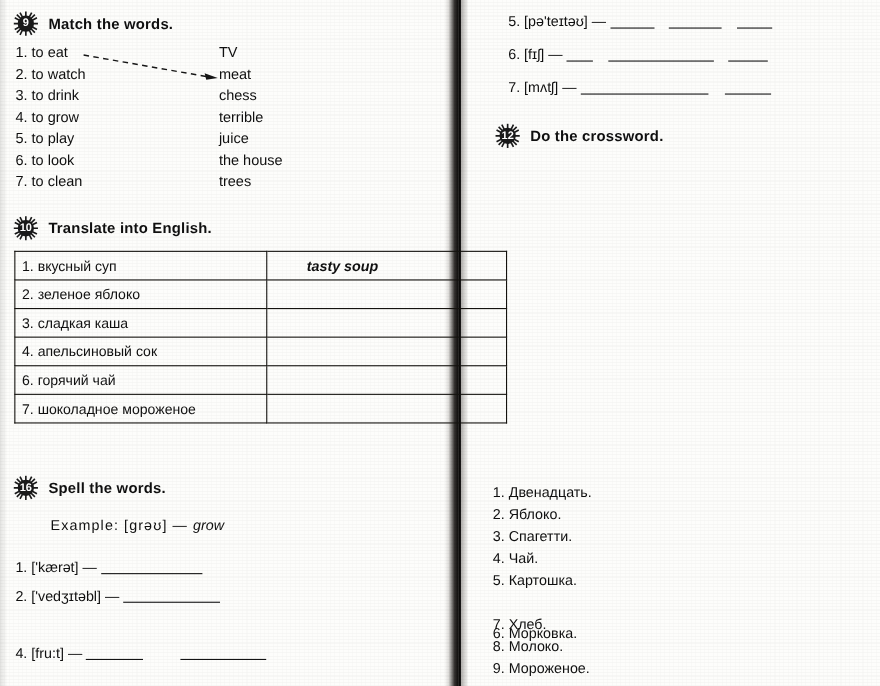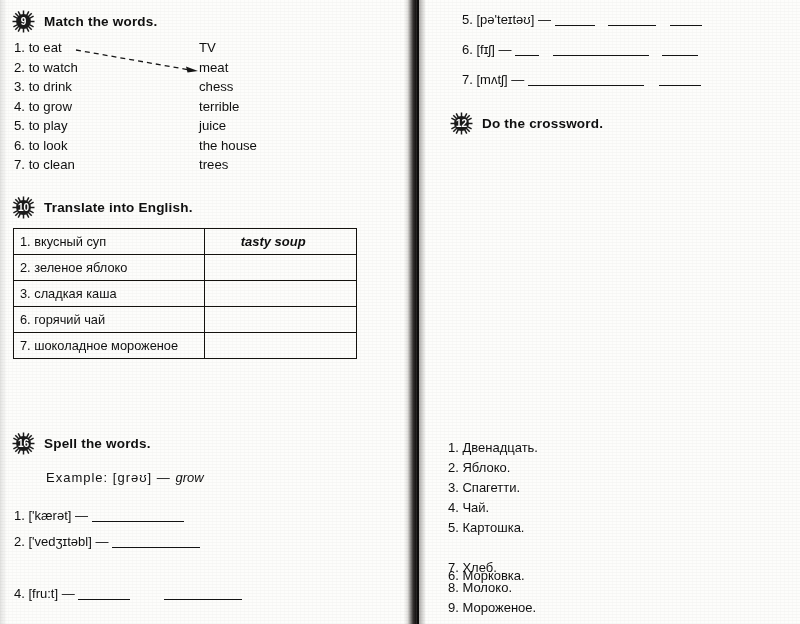--- a/index.html
+++ b/index.html
@@ -47,21 +47,21 @@
     font-size:13.5px;font-weight:bold;letter-spacing:.2px;
     font-family:"Liberation Sans",sans-serif;
   }
   .match-col{position:absolute;}
   .match-row{height:19.5px;font-size:13.2px;white-space:nowrap;}
 
   .arrow-svg{position:absolute;left:0;top:0;pointer-events:none;}
 
   
   .tt{
-    position:absolute;left:13px;top:228px;width:344px;
+    position:absolute;left:13px;top:228px;width:448px;
     border-collapse:collapse;
   }
   .tt td{
     border:1.4px solid #15130f;
     height:25px;font-size:12.8px;
     padding:0 6px;vertical-align:middle;white-space:nowrap;
   }
   .tt td.c1{width:200px;}
   .tt td.c2{width:160px;}
   .tt .ans{font-weight:bold;font-style:italic;font-size:13px;padding-left:36px;}
@@ -190,20 +190,24 @@
       </tr>
       <tr>
         <td class="c1">2. зеленое яблоко</td>
         <td class="c2 ans"></td>
       </tr>
       <tr>
         <td class="c1">3. сладкая каша</td>
         <td class="c2 ans"></td>
       </tr>
       <tr>
+        <td class="c1">4. апельсиновый сок</td>
+        <td class="c2 ans"></td>
+      </tr>
+      <tr>
         <td class="c1">6. горячий чай</td>
         <td class="c2 ans"></td>
       </tr>
       <tr>
         <td class="c1">7. шоколадное мороженое</td>
         <td class="c2 ans"></td>
       </tr>
     </tbody>
       </table>
 

